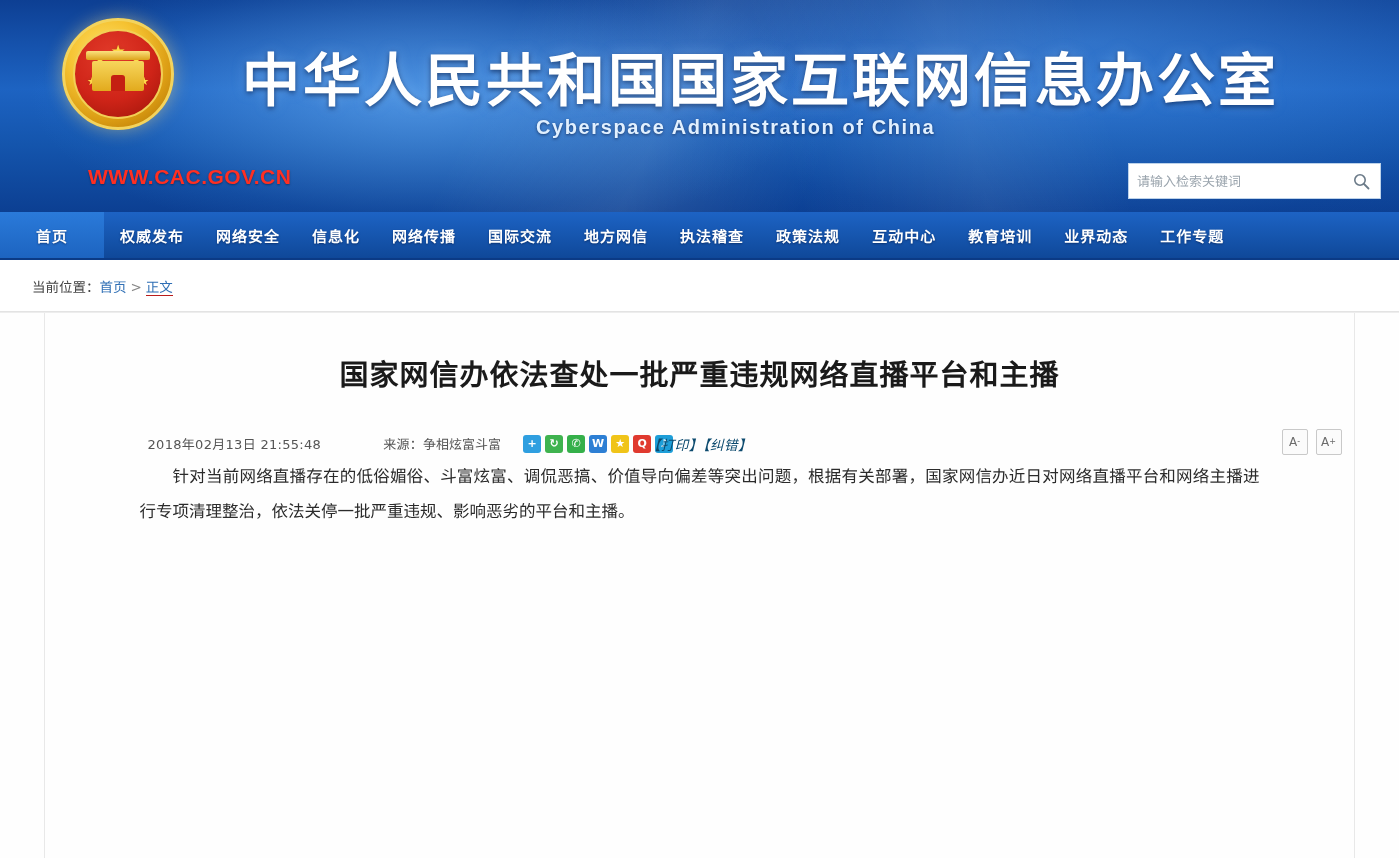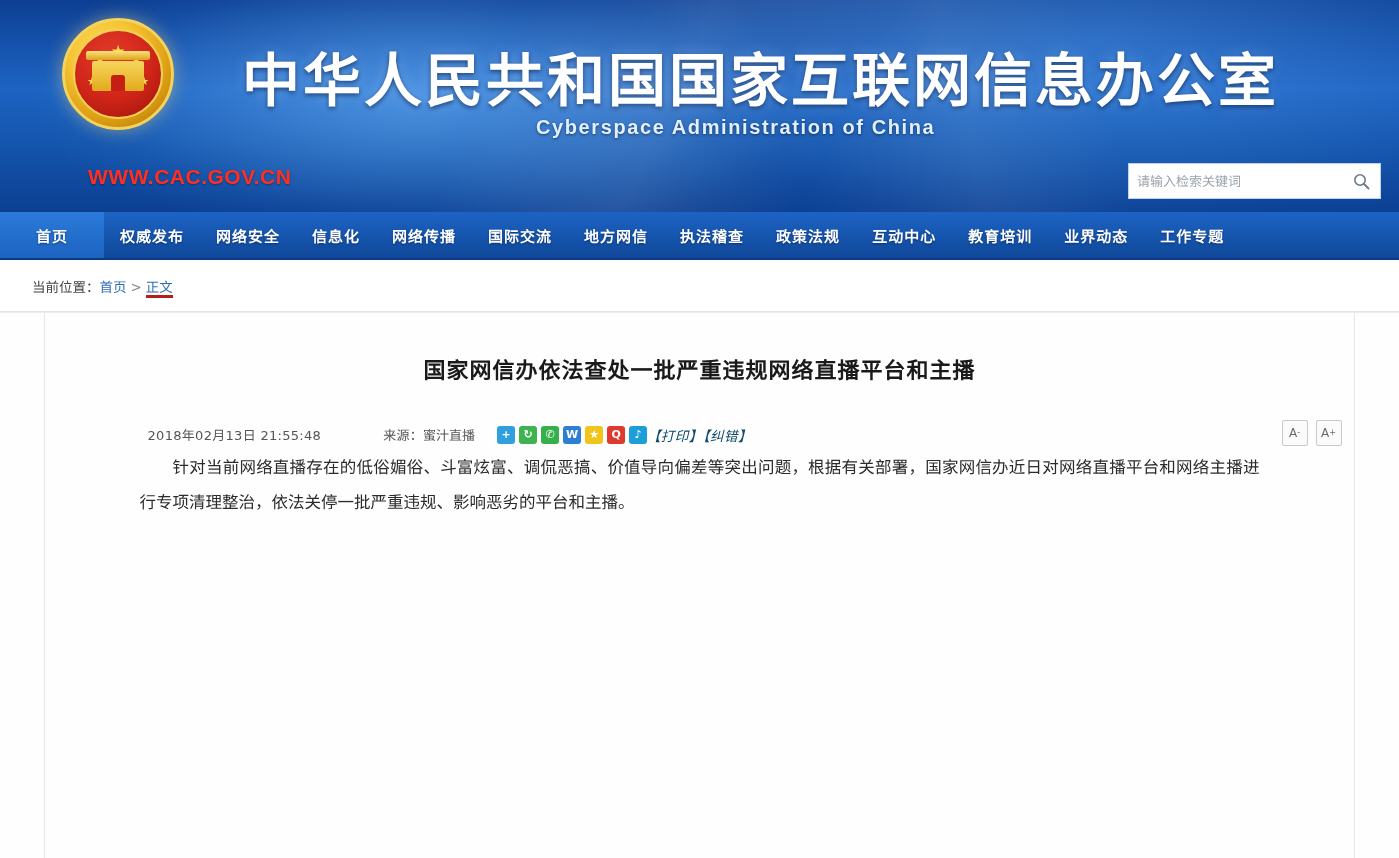--- a/index.html
+++ b/index.html
@@ -188,21 +188,21 @@
     border-bottom: 1px solid #e3e3e3;
   }
   .breadcrumb {
     margin-left: 32px;
     font-size: 13.5px;
     color: #444;
     font-family: "DejaVu Sans", "Liberation Sans", sans-serif;
   }
   .breadcrumb a { color: #2f6fb5; text-decoration: none; }
   .breadcrumb .sep { color: #888; margin: 0 4px; }
-  .breadcrumb .current { color: #2f6fb5; border-bottom: 3px solid #b91c1c; }
+  .breadcrumb .current { color: #2f6fb5; border-bottom: 1px solid #b91c1c; }
 
   
   .content {
     position: relative;
     width: 1399px;
     height: 546px;
     background: #fefefe;
     border-top: 1px solid #ededed;
   }
   .content::before {
@@ -221,21 +221,21 @@
   }
 
   .article {
     position: relative;
     margin: 0 auto;
     width: 1120px;
     padding-top: 44px;
   }
   .article-title {
     text-align: center;
-    font-size: 22px;
+    font-size: 29px;
     font-weight: bold;
     color: #1a1a1a;
     letter-spacing: 1px;
     font-family: "DejaVu Sans", "Liberation Sans", sans-serif;
     line-height: 1.3;
   }
 
   .meta-row {
     position: relative;
     margin-top: 34px;
@@ -387,21 +387,21 @@
 </div>
 
 <div class="content">
   <div class="article">
 
     <div class="article-title">国家网信办依法查处一批严重违规网络直播平台和主播</div>
 
     <div class="meta-row">
       <span class="meta-date">2018年02月13日 21:55:48</span>
       <span class="meta-source">来源：</span>
-      <span>蜜汁直播</span>
+      <span>争相炫富斗富</span>
 
       <span class="share-icons">
         <span class="sico i0">+</span>
         <span class="sico i1">↻</span>
         <span class="sico i2">✆</span>
         <span class="sico i3">W</span>
         <span class="sico i4">★</span>
         <span class="sico i5">Q</span>
         <span class="sico i6">♪</span>
       </span>

